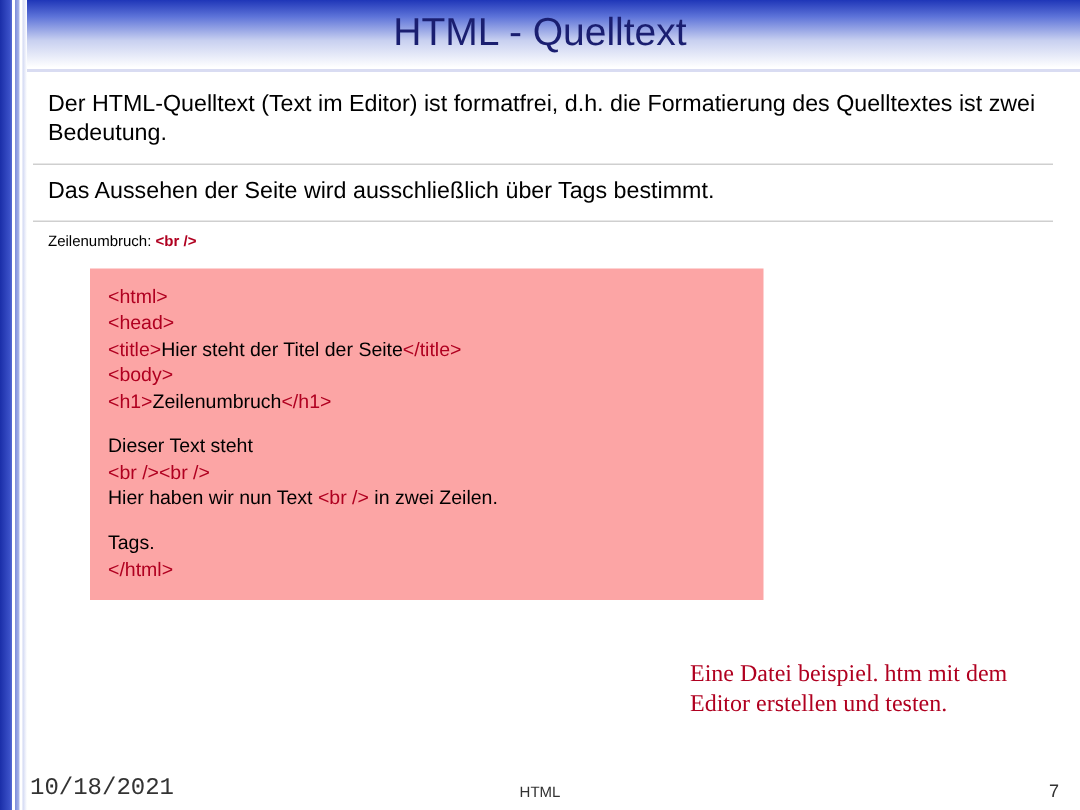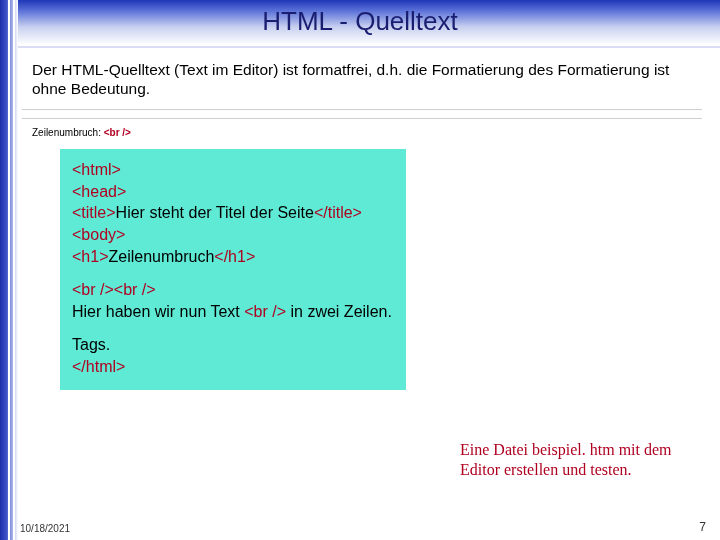--- a/index.html
+++ b/index.html
@@ -61,41 +61,41 @@
     background: #cfcfcf;
     margin: 6px 0 8px 0;
     width: 680px;
     margin-left: -10px;
   }
   .zeilen { font-size: 10px; }
   .zeilen .tag { color: #b00020; font-weight: bold; }
   .codebox {
     margin-top: 10px;
     margin-left: 28px;
-    width: 346px;
-    background: #5eead4;
+    width: 449px;
+    background: #fca5a5;
     padding: 10px 12px 12px 12px;
-    font-size: 16px;
+    font-size: 13px;
     line-height: 1.35;
     color: #000;
   }
   .codebox .t { color: #b00020; }
   .task {
     position: absolute;
     left: 460px; top: 440px;
     width: 240px;
     color: #b00020;
     font-size: 16px;
     line-height: 1.25;
     font-family: Liberation Serif, serif;
   }
   .footer-date {
     position: absolute;
     left: 20px; bottom: 6px;
-    font-size: 10px; color: #333;
+    font-size: 16px; color: #333; font-family: Liberation Mono, monospace;
   }
   .footer-mid {
     position: absolute;
     left: 0; bottom: 6px;
     width: 720px;
     text-align: center;
     font-size: 10px; color: #333;
   }
   .footer-num {
     position: absolute;
@@ -106,43 +106,46 @@
 </head>
 <body>
 
 <div class="slide">
   <div class="leftbar"></div>
   <div class="titleband"></div>
   <div class="title">HTML - Quelltext</div>
   <div class="hr-under-title"></div>
 
   <div class="body">
-    <p>Der HTML-Quelltext (Text im Editor) ist formatfrei, d.h. die Formatierung des Formatierung ist ohne Bedeutung.</p>
+    <p>Der HTML-Quelltext (Text im Editor) ist formatfrei, d.h. die Formatierung des Quelltextes ist zwei Bedeutung.</p>
     <div class="divider"></div>
+    <p>Das Aussehen der Seite wird ausschließlich über Tags bestimmt.</p>
     <div class="divider"></div>
     <p class="zeilen">
       <span>Zeilenumbruch:  </span><span class="tag">&lt;br /&gt;</span>
     </p>
 
     <div class="codebox">
       <div><span class="t">&lt;html&gt;</span></div>
       <div><span class="t">&lt;head&gt;</span></div>
       <div><span class="t">   &lt;title&gt;</span><span>Hier steht der Titel der Seite</span><span class="t">&lt;/title&gt;</span></div>
       <div><span class="t">&lt;body&gt;</span></div>
       <div><span class="t">&lt;h1&gt;</span><span>Zeilenumbruch</span><span class="t">&lt;/h1&gt;</span></div>
 
       <div style="height:12px"></div>
 
+      <div><span>Dieser Text steht</span></div>
       <div><span class="t">&lt;br /&gt;&lt;br /&gt;</span></div>
       <div><span>Hier haben wir nun Text </span><span class="t">&lt;br /&gt;</span><span> in zwei Zeilen.</span></div>
 
       <div style="height:12px"></div>
 
       <div><span>Tags.</span></div>
       <div><span class="t">&lt;/html&gt;</span></div>
     </div>
   </div>
 
   <div class="task">Eine Datei beispiel. htm mit dem Editor erstellen und testen.</div>
 
   <div class="footer-date">10/18/2021</div>
+  <div class="footer-mid">HTML</div>
   <div class="footer-num">7</div>
 </div>
 
 </body></html>

